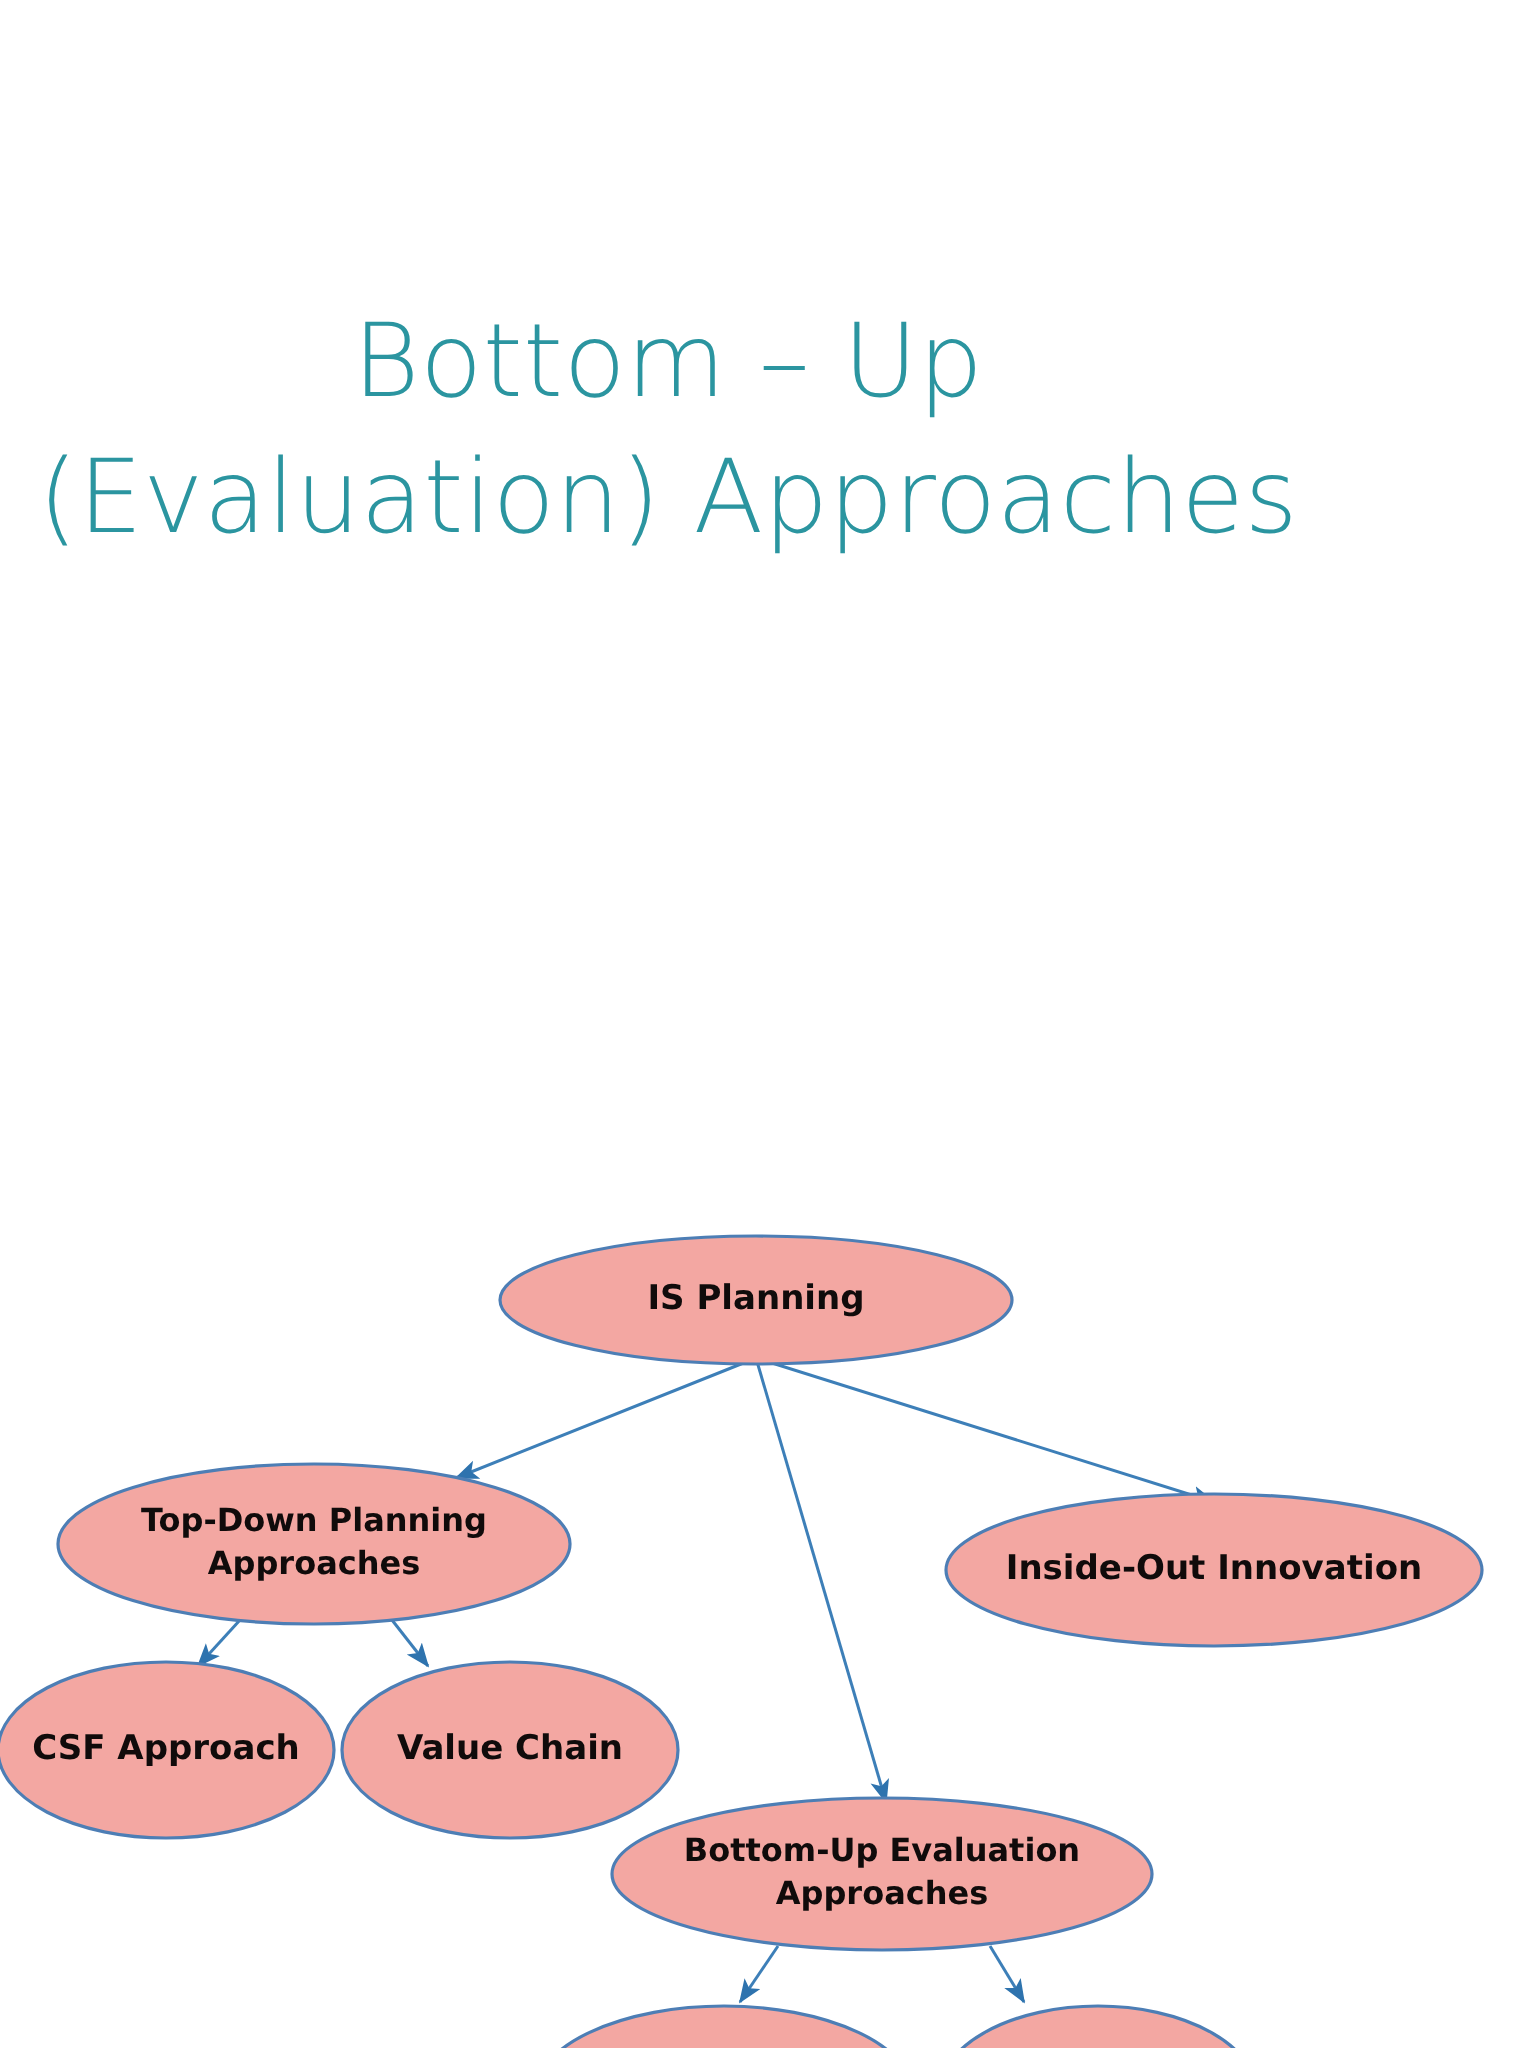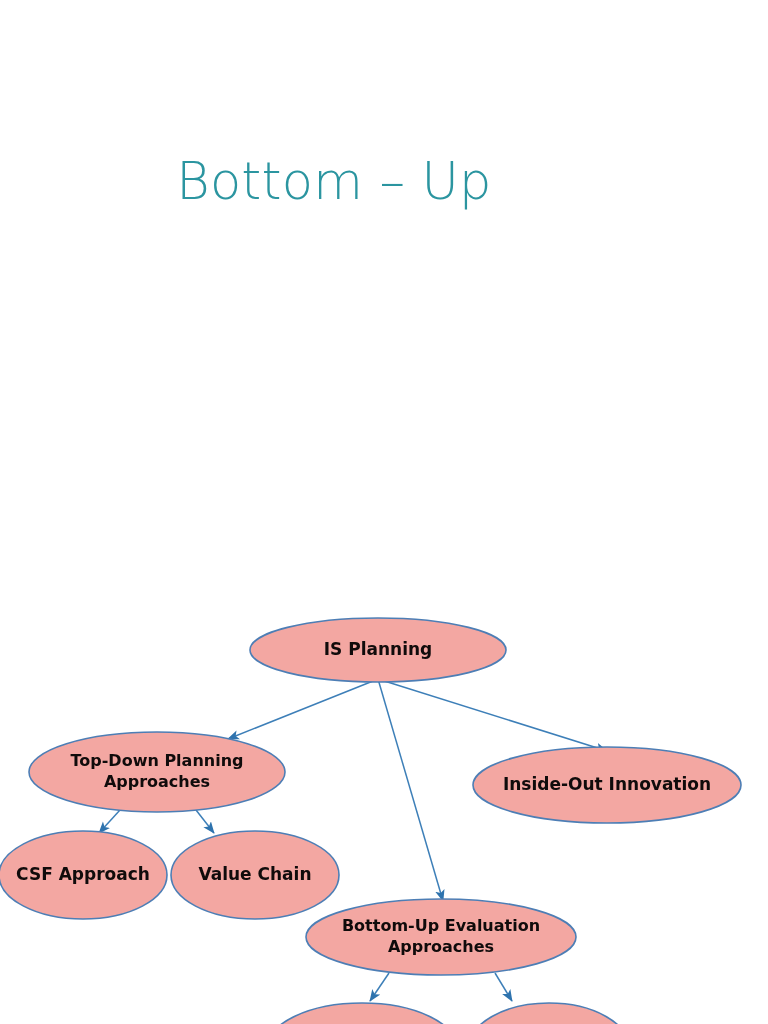--- a/index.html
+++ b/index.html
@@ -68,20 +68,21 @@
     fill: none;
   }
 </style>
 </head>
 <body>
 
 <div id="slide">
 
   <div id="title-block">
     <span class="tline">Bottom – Up</span>
+    <span class="tline">(Evaluation) Approaches</span>
   </div>
 
   <svg id="diagram-svg" viewBox="0 0 768 1024">
     <defs>
       <marker id="arrowhead" markerWidth="9" markerHeight="9" refX="7.4" refY="3.2" orient="auto" markerUnits="strokeWidth">
         <path d="M0,0 L8,3.2 L0,6.4 L1.9,3.2 z" fill="#2e73ae"></path>
       </marker>
     </defs>
     <g id="edges-layer">
         <line x1="378" y1="679" x2="228" y2="739" class="edge-line" stroke="#3d7fb8" marker-end="url(#arrowhead)"></line>

